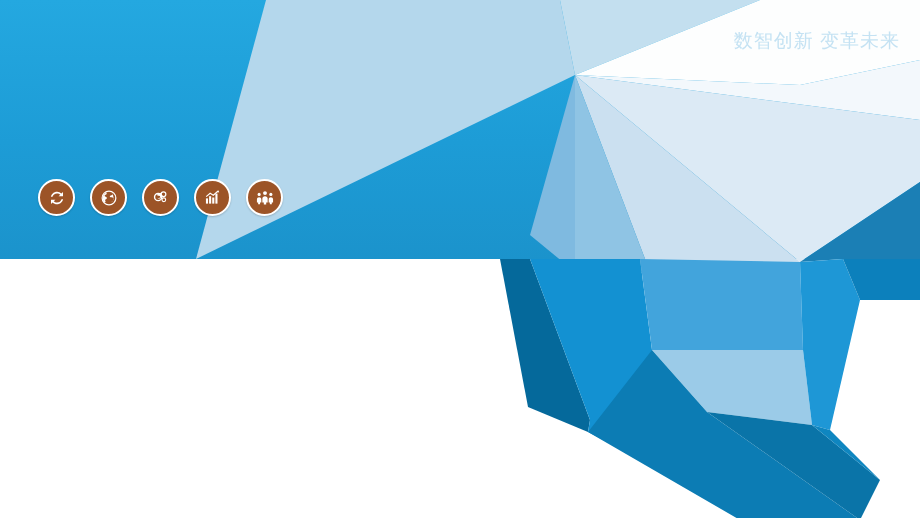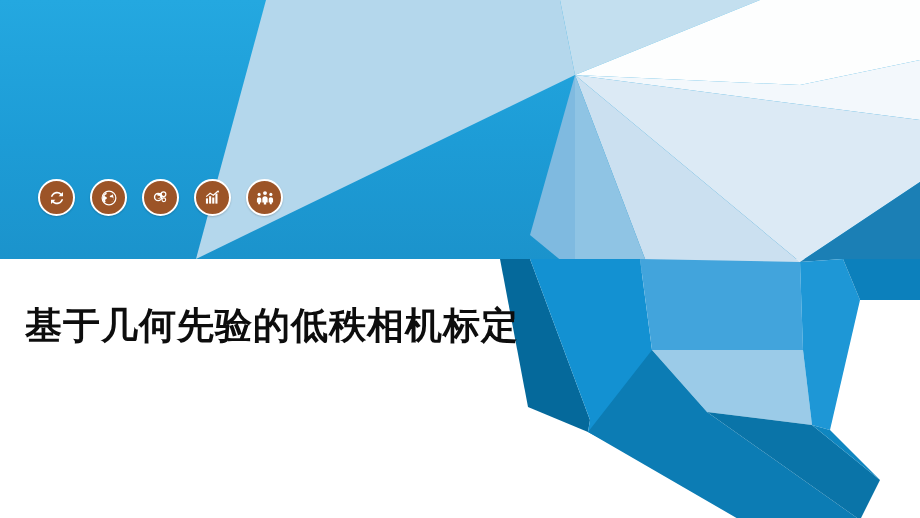--- a/index.html
+++ b/index.html
@@ -73,20 +73,21 @@
     <polygon points="800,262 843,259 860,300 830,430 812,425 803,350" fill="#1E97D6"></polygon>
     <polygon points="843,259 920,259 920,300 860,300" fill="#0C80BC"></polygon>
 
     <polygon points="652,350 707,412 860,520 740,520 588,432" fill="#0C7CB4"></polygon>
     <polygon points="707,412 812,425 880,480 860,520" fill="#0A74A8"></polygon>
     <polygon points="812,425 830,430 880,480" fill="#0F86C0"></polygon>
 
     <polygon points="196,259 500,259 528,407" fill="none"></polygon>
   </svg>
 
+  <div id="tagline">数智创新  变革未来</div>
 
   <div id="icons">
 
     <div class="icon-badge">
       <svg width="20" height="20" viewBox="0 0 24 24" aria-hidden="true">
         <path fill="#ffffff" d="M12 4.5c-3.6 0-6.6 2.6-7.3 6H6.6c.6-2.3 2.7-4 5.4-4 1.5 0 2.9.6 3.9 1.5l-2 2h5.3V4.7l-1.9 1.9A7.4 7.4 0 0 0 12 4.5z"></path>
         <path fill="#ffffff" d="M12 19.5c3.6 0 6.6-2.6 7.3-6h-1.9c-.6 2.3-2.7 4-5.4 4-1.5 0-2.9-.6-3.9-1.5l2-2H4.8v5.3l1.9-1.9c1.4 1.3 3.2 2.1 5.3 2.1z"></path>
       </svg>
     </div>
 
@@ -127,15 +128,14 @@
         <path d="M9.1 16.8v-4.2c0-1.5 1.3-2.6 2.9-2.6s2.9 1.1 2.9 2.6v4.2h-1.6v2.3h-2.6v-2.3z" fill="#ffffff"></path>
         <circle cx="5.6" cy="8.1" r="1.7" fill="#ffffff"></circle>
         <path d="M3.2 17v-3.6c0-1.2 1.1-2.1 2.4-2.1s2.4.9 2.4 2.1V17H6.6v1.9H4.5V17z" fill="#ffffff"></path>
         <circle cx="18.4" cy="8.1" r="1.7" fill="#ffffff"></circle>
         <path d="M16 17v-3.6c0-1.2 1.1-2.1 2.4-2.1s2.4.9 2.4 2.1V17h-1.4v1.9h-2.1V17z" fill="#ffffff"></path>
       </svg>
     </div>
 
   </div>
 
-  <div id="title">基于几何先验的低秩相机标定</div>
 
 </div>
 
 </body></html>

